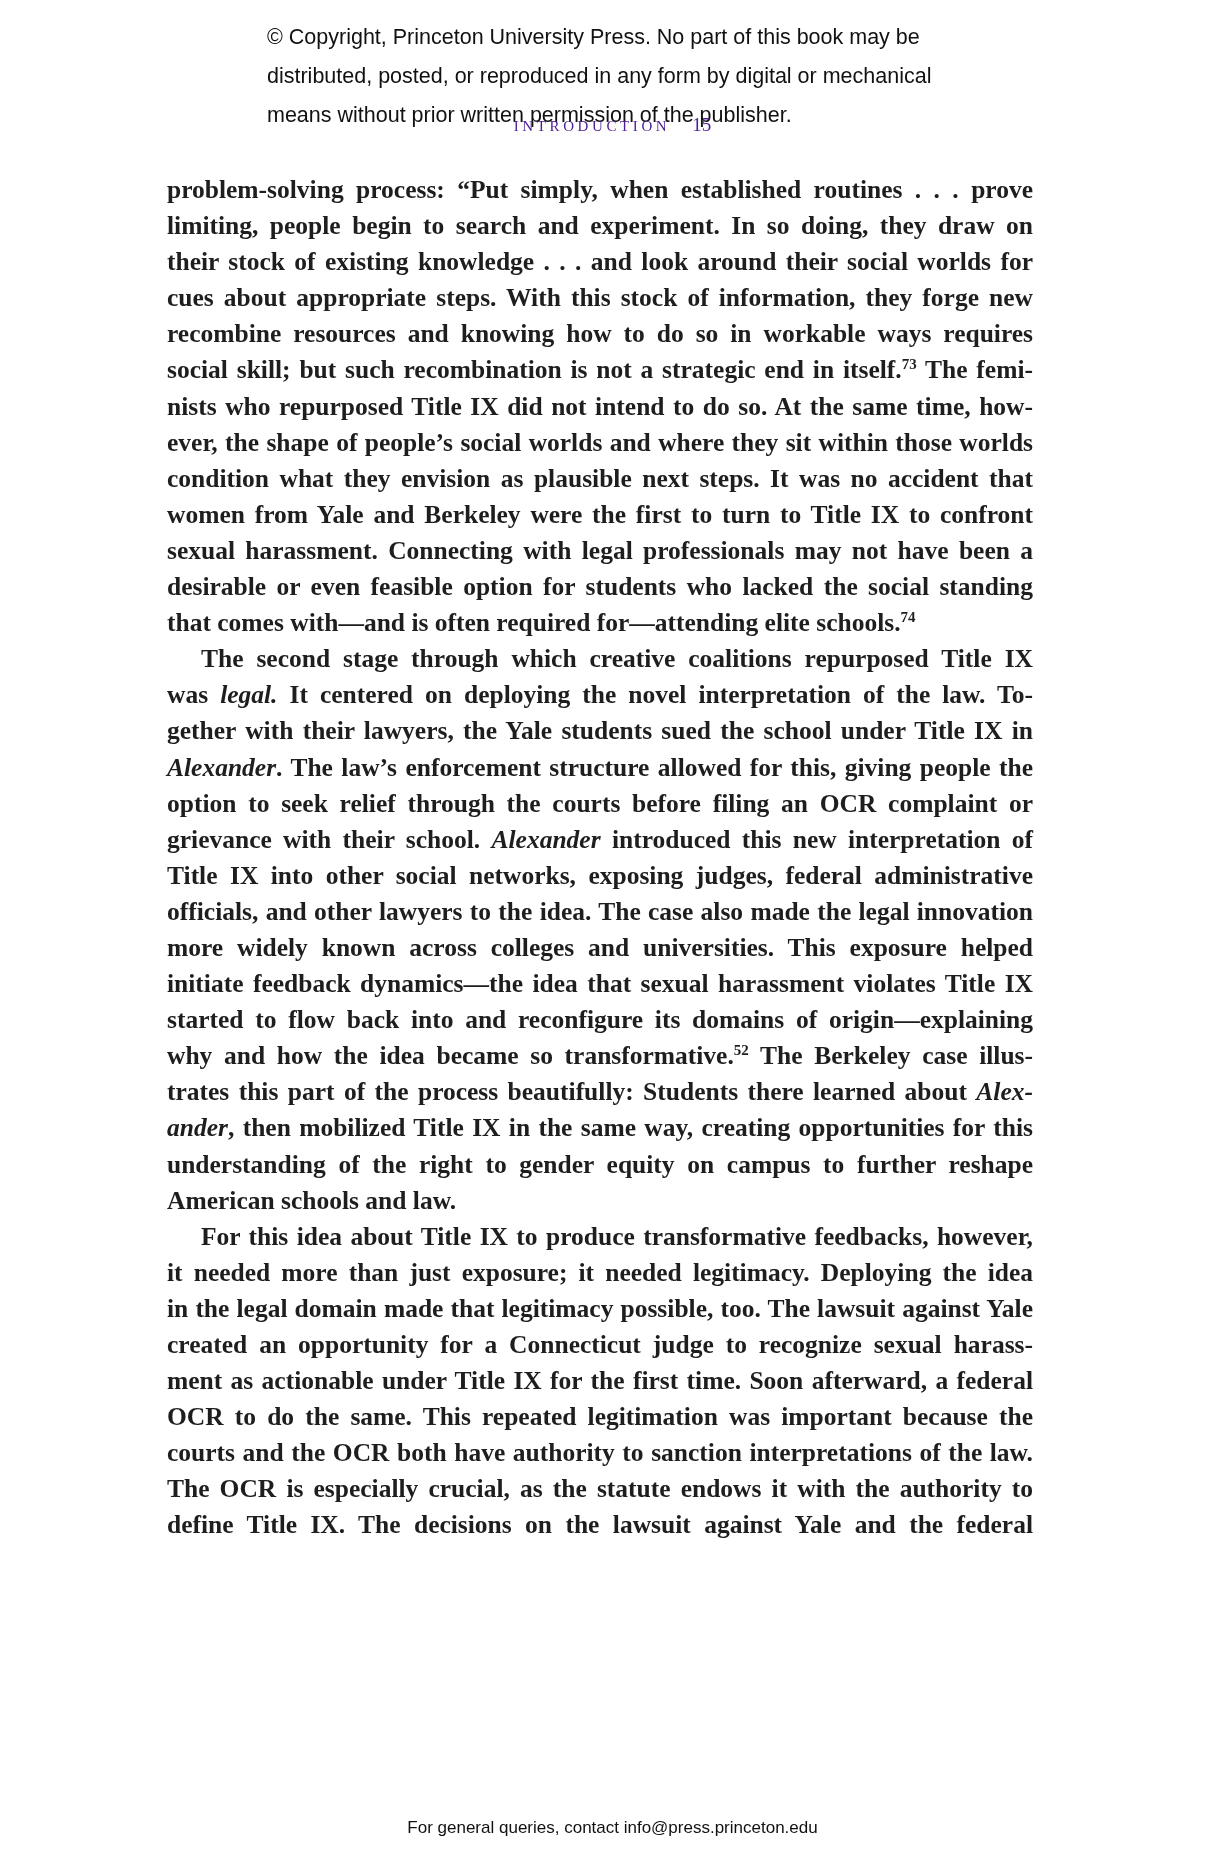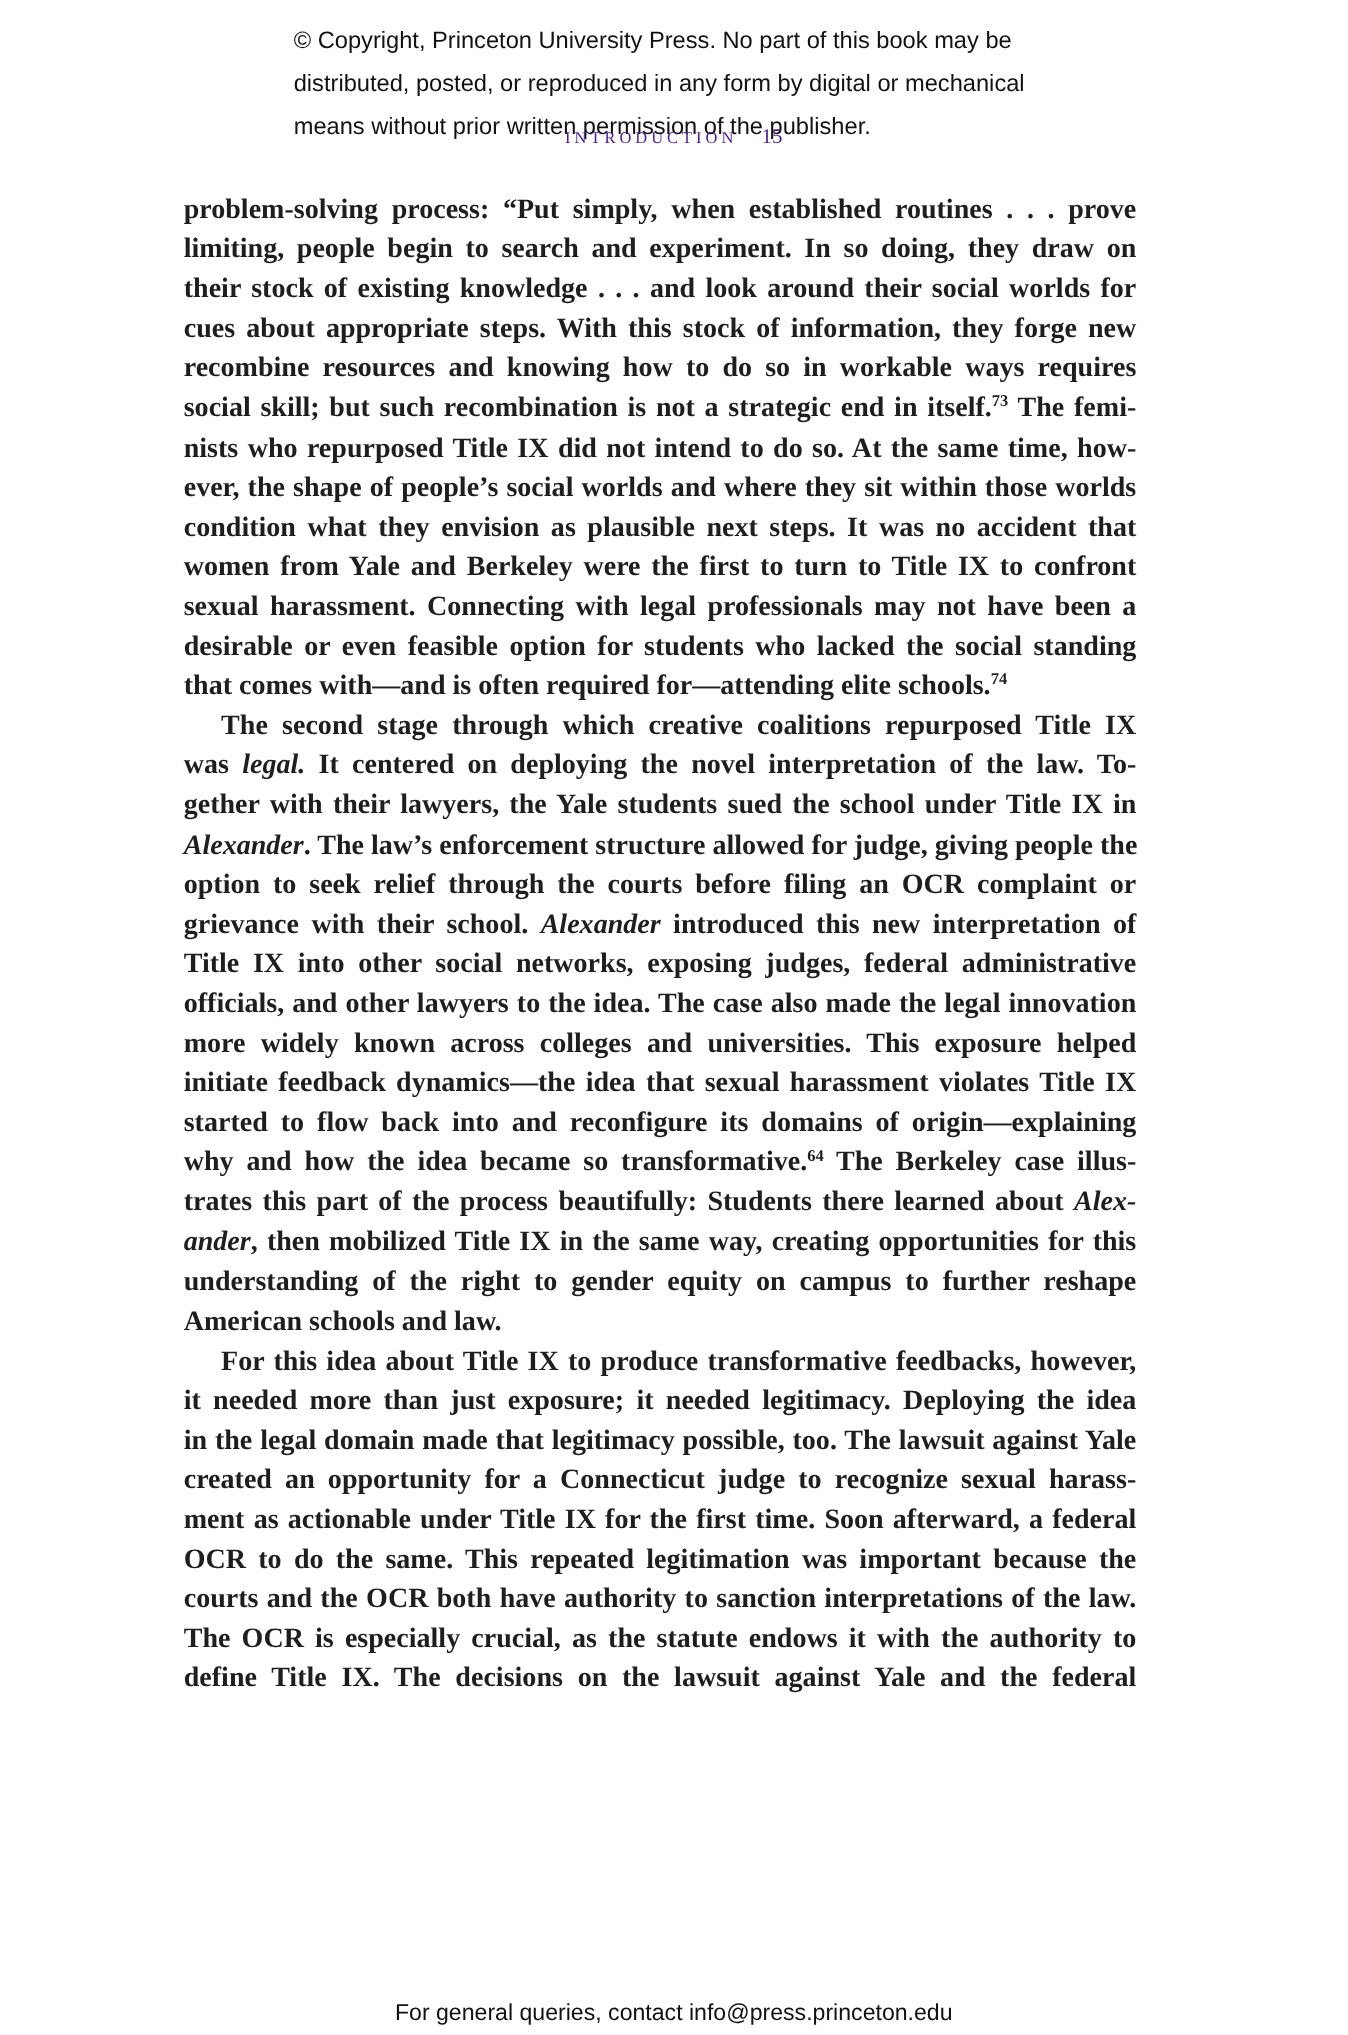--- a/index.html
+++ b/index.html
@@ -21,21 +21,21 @@
   .line {
     display: block; height: 36.1px; white-space: nowrap;
     text-align: justify; text-align-last: justify;
   }
   .line.last { text-align-last: left; }
   .line.indent { padding-left: 34px; }
   .line i { font-style: italic; }
   .line sup { font-size: 15px; line-height: 0; vertical-align: 9px; }
   .footer {
     position: absolute; left: 0; top: 1818px; width: 1225px; text-align: center;
-    font-family: "Liberation Sans", sans-serif; font-size: 21px; color: #111;
+    font-family: "Liberation Sans", sans-serif; font-size: 17px; color: #111;
   }
 </style>
 </head>
 <body>
 
 <div class="copyright">
   <div>© Copyright, Princeton University Press. No part of this book may be</div>
   <div>distributed, posted, or reproduced in any form by digital or mechanical</div>
   <div>means without prior written permission of the publisher.</div>
 </div>
@@ -57,29 +57,29 @@
       <span class="line"><span>condition what they envision as plausible next steps. It was no accident that</span></span>
       <span class="line"><span>women from Yale and Berkeley were the first to turn to Title IX to confront</span></span>
       <span class="line"><span>sexual harassment. Connecting with legal professionals may not have been a</span></span>
       <span class="line"><span>desirable or even feasible option for students who lacked the social standing</span></span>
       <span class="line last"><span>that comes with—and is often required for—attending elite schools.</span><sup>74</sup></span>
     </div>
     <div>
       <span class="line indent"><span>The second stage through which creative coalitions repurposed Title IX</span></span>
       <span class="line"><span>was </span><i>legal.</i><span> It centered on deploying the novel interpretation of the law. To-</span></span>
       <span class="line"><span>gether with their lawyers, the Yale students sued the school under Title IX in</span></span>
-      <span class="line"><i>Alexander</i><span>. The law’s enforcement structure allowed for judge, giving people the</span></span>
+      <span class="line"><i>Alexander</i><span>. The law’s enforcement structure allowed for this, giving people the</span></span>
       <span class="line"><span>option to seek relief through the courts before filing an OCR complaint or</span></span>
       <span class="line"><span>grievance with their school. </span><i>Alexander</i><span> introduced this new interpretation of</span></span>
       <span class="line"><span>Title IX into other social networks, exposing judges, federal administrative</span></span>
       <span class="line"><span>officials, and other lawyers to the idea. The case also made the legal innovation</span></span>
       <span class="line"><span>more widely known across colleges and universities. This exposure helped</span></span>
       <span class="line"><span>initiate feedback dynamics—the idea that sexual harassment violates Title IX</span></span>
       <span class="line"><span>started to flow back into and reconfigure its domains of origin—explaining</span></span>
-      <span class="line"><span>why and how the idea became so transformative.</span><sup>64</sup><span> The Berkeley case illus-</span></span>
+      <span class="line"><span>why and how the idea became so transformative.</span><sup>52</sup><span> The Berkeley case illus-</span></span>
       <span class="line"><span>trates this part of the process beautifully: Students there learned about </span><i>Alex-</i></span>
       <span class="line"><i>ander</i><span>, then mobilized Title IX in the same way, creating opportunities for this</span></span>
       <span class="line"><span>understanding of the right to gender equity on campus to further reshape</span></span>
       <span class="line last"><span>American schools and law.</span></span>
     </div>
     <div>
       <span class="line indent"><span>For this idea about Title IX to produce transformative feedbacks, however,</span></span>
       <span class="line"><span>it needed more than just exposure; it needed legitimacy. Deploying the idea</span></span>
       <span class="line"><span>in the legal domain made that legitimacy possible, too. The lawsuit against Yale</span></span>
       <span class="line"><span>created an opportunity for a Connecticut judge to recognize sexual harass-</span></span>

